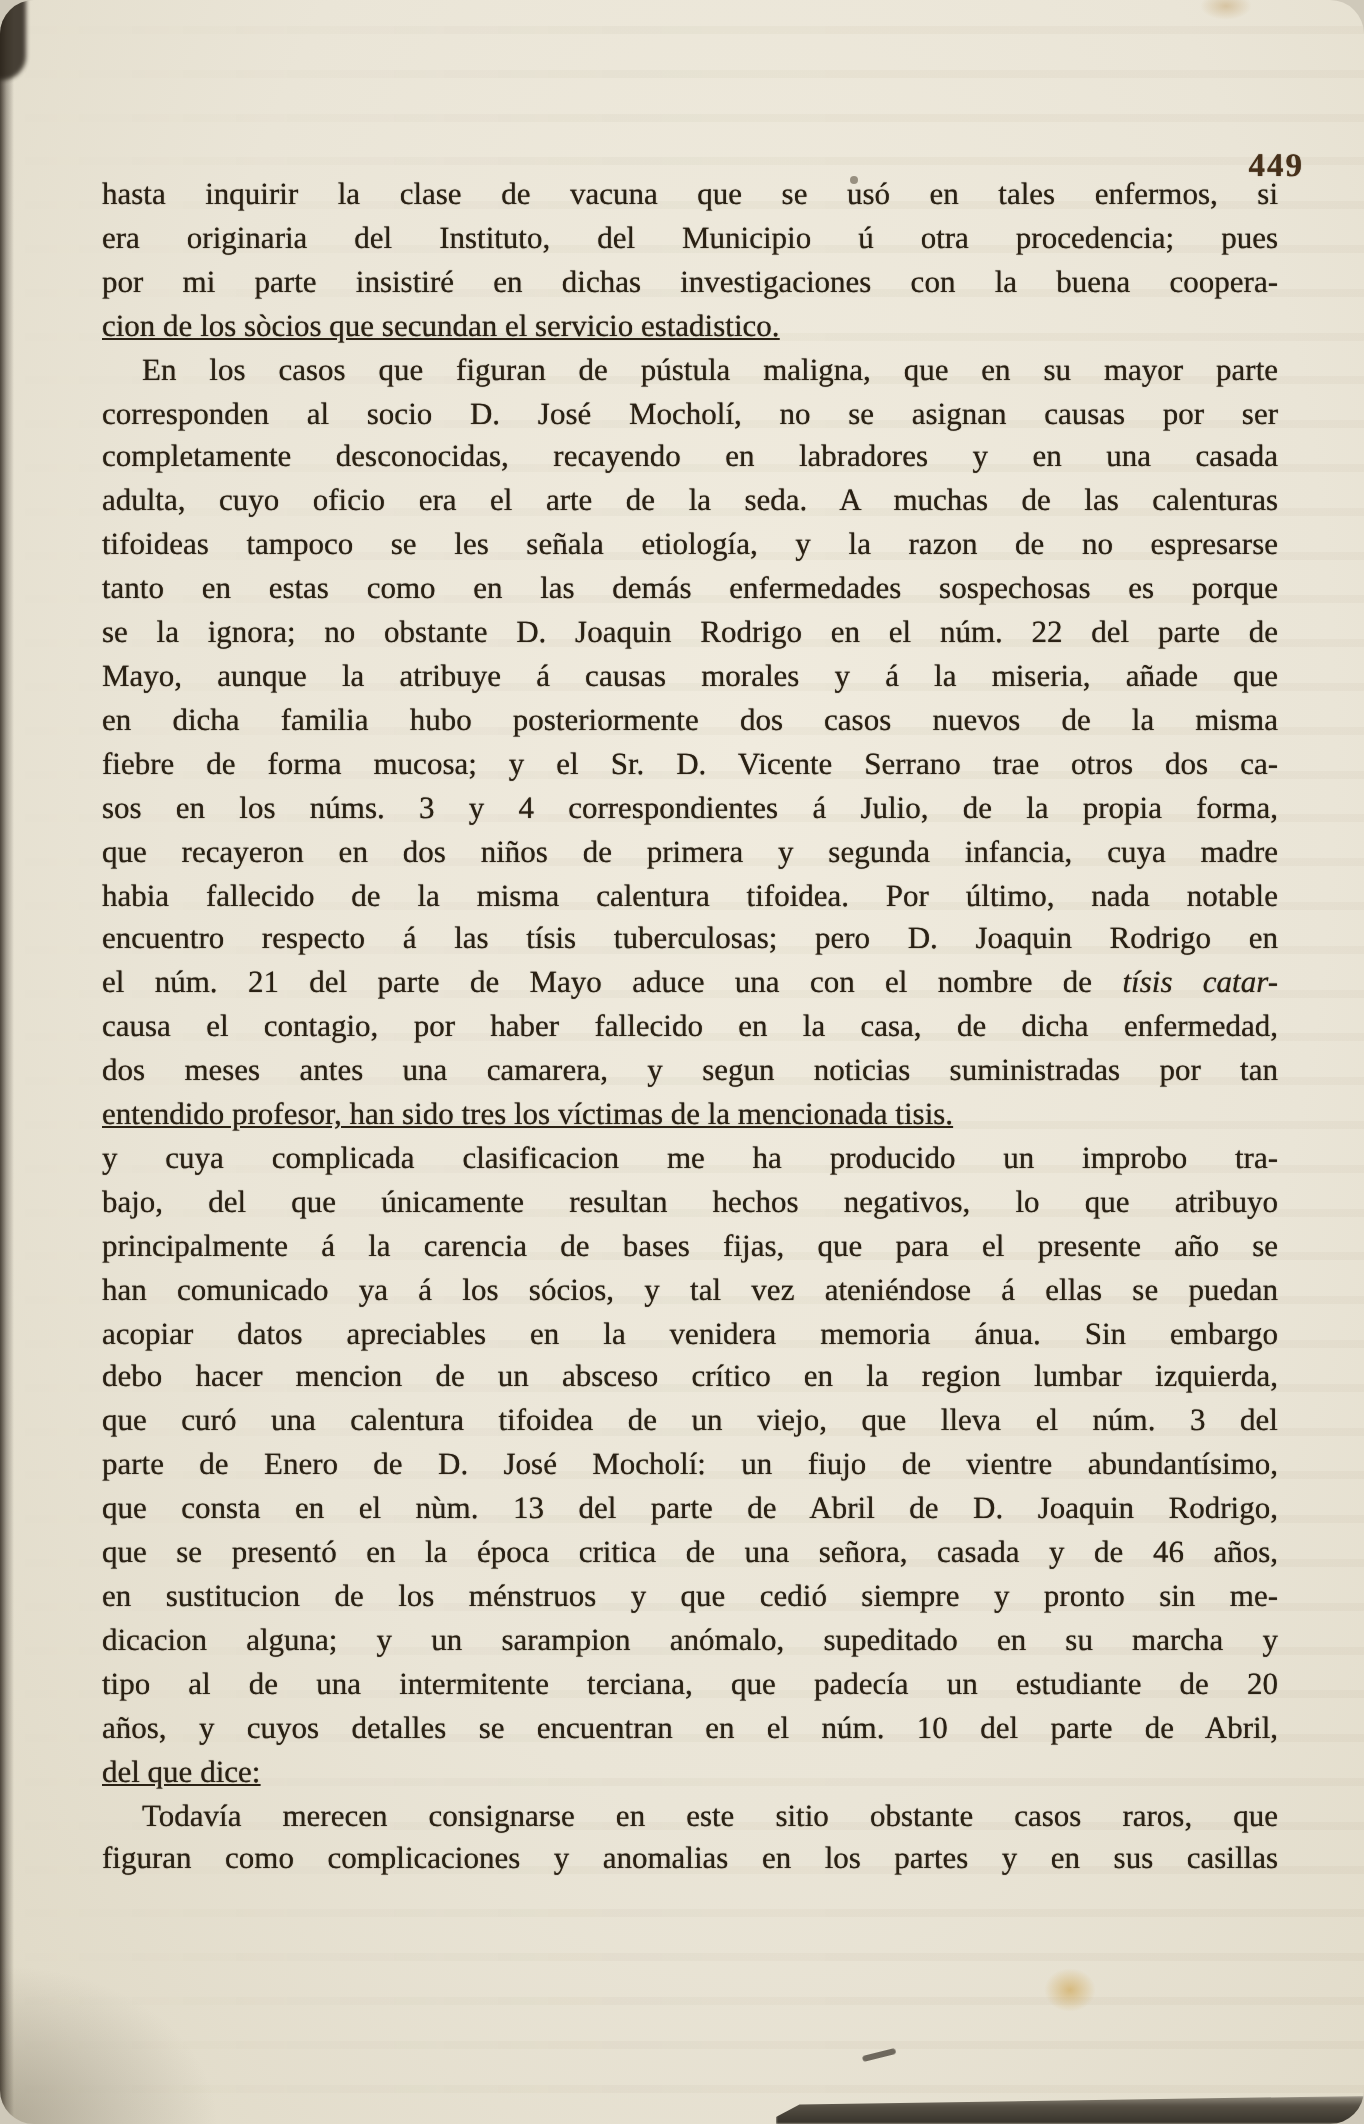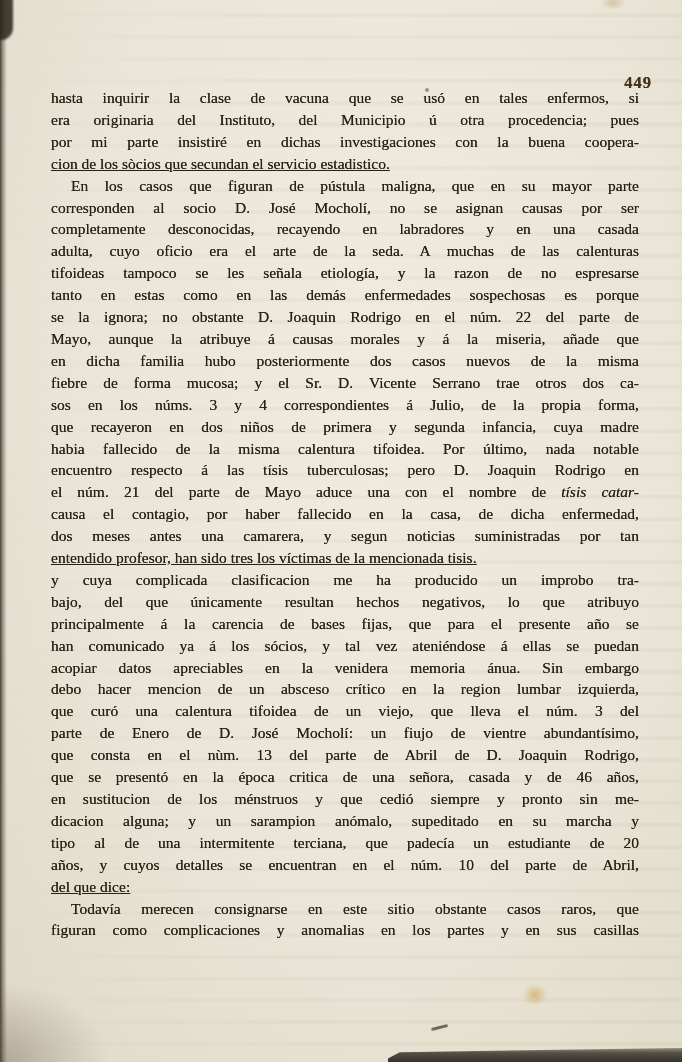--- a/index.html
+++ b/index.html
@@ -4,20 +4,21 @@
 <style>
   html,body{margin:0;padding:0;background:#cfc9ba;}
   .page{
     position:relative;
     width:682px;height:1062px;
     overflow:hidden;
     background:
       radial-gradient(ellipse at 55% 35%, #f0ebde 0%, #eae5d7 55%, #e1dbc9 92%, #dcd5c1 100%);
     font-family:"Liberation Serif","DejaVu Serif",serif;
     color:var(--ink,#2a2114);
+    border-radius:17px;
   }
   
   .ghost{
     position:absolute;inset:0;pointer-events:none;
     background:repeating-linear-gradient(
       to bottom,
       transparent 0px, transparent 13px,
       rgba(140,118,82,0.05) 13px, rgba(140,118,82,0.05) 17px,
       transparent 17px, transparent 21.9px);
     -webkit-mask-image:linear-gradient(to right, transparent 0%, rgba(0,0,0,.9) 45%, #000 70%);

